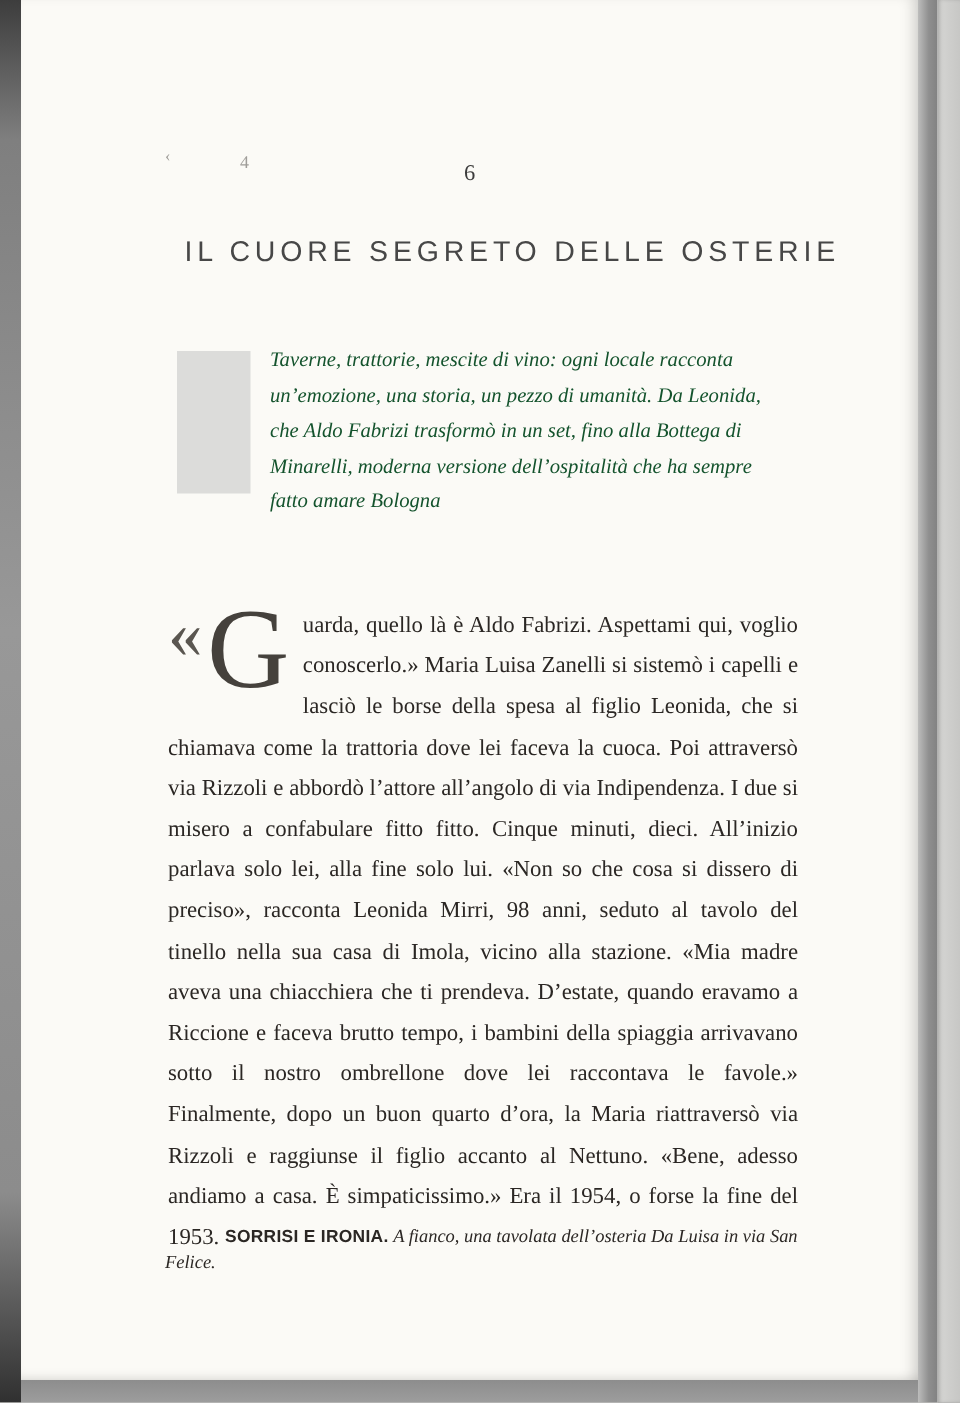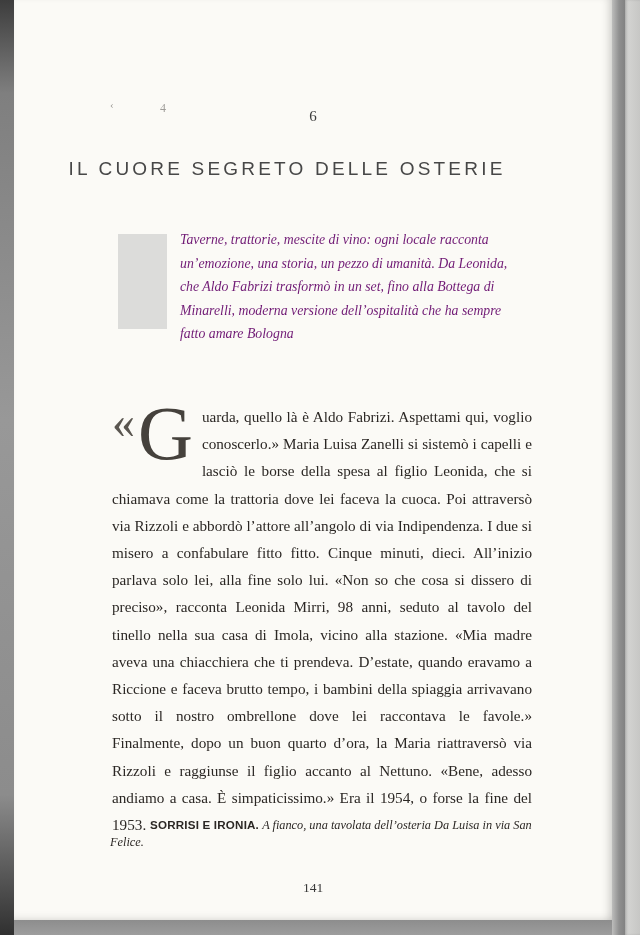--- a/index.html
+++ b/index.html
@@ -44,37 +44,37 @@
   .mark { position: absolute; color: #6f6c68; opacity: 0.65; font-size: 11px; }
   .mark-1 { left: 96px; top: 98px; }
   .mark-2 { left: 146px; top: 101px; font-size: 12px; }
 
   .chapter-number {
     position: absolute; left: 0; top: 108px; width: 598px;
     text-align: center; font-size: 15px; color: #3c3c3c;
   }
   .title {
     position: absolute; left: 0; top: 158px; width: 546px;
-    text-align: center;
+    text-align: right;
     font-family: "Liberation Sans", sans-serif;
     font-weight: 400;
     font-size: 19px;
     letter-spacing: 3.2px;
     color: #474747;
   }
   .epigraph-square {
     position: absolute; left: 104px; top: 234px; width: 49px; height: 95px;
     background: #dcdcda;
   }
   .epigraph {
     position: absolute; left: 166px; top: 228px; width: 342px;
     font-style: italic;
     font-size: 13.8px;
     line-height: 23.6px;
-    color: #701a75;
+    color: #14532d;
   }
   .body-block {
     position: absolute; left: 98px; top: 403px; width: 420px;
     font-size: 15.2px;
     line-height: 27.2px;
     text-align: justify;
     color: #2b2724;
   }
   .dropcap {
     float: left;
@@ -134,21 +134,20 @@
 
     <p class="epigraph">Taverne, trattorie, mescite di vino: ogni locale racconta un’emozione, una storia, un pezzo di umanità. Da Leonida, che Aldo Fabrizi trasformò in un set, fino alla Bottega di Minarelli, moderna versione dell’ospitalità che ha sempre fatto amare Bologna</p>
 
     <div class="body-block" lang="it"><span class="dropcap">
           <span class="dc-quote">«</span>
           <span class="dc-letter">G</span>
         </span><span class="body-run">uarda, quello là è Aldo Fabrizi. Aspettami qui, voglio conoscerlo.» Maria Luisa Zanelli si sistemò i capelli e lasciò le borse della spesa al figlio Leonida, che si chiamava come la trattoria dove lei faceva la cuoca. Poi attraversò via Rizzoli e abbordò l’attore all’angolo di via Indipendenza. I due si misero a confabulare fitto fitto. Cinque minuti, dieci. All’inizio parlava solo lei, alla fine solo lui. «Non so che cosa si dissero di preciso», racconta Leonida Mirri, 98 anni, seduto al tavolo del tinello nella sua casa di Imola, vicino alla stazione. «Mia madre aveva una chiacchiera che ti prendeva. D’estate, quando eravamo a Riccione e faceva brutto tempo, i bambini della spiaggia arrivavano sotto il nostro ombrellone dove lei raccontava le favole.» Finalmente, dopo un buon quarto d’ora, la Maria riattraversò via Rizzoli e raggiunse il figlio accanto al Nettuno. «Bene, adesso andiamo a casa. È simpaticissimo.» Era il 1954, o forse la fine del 1953.</span></div>
 
     <p class="caption"><strong class="caption-label">SORRISI E IRONIA.</strong> <em class="caption-text">A fianco, una tavolata dell’osteria Da Luisa in via San Felice.</em></p>
 
-    <div class="folio">141</div>
 
   </div>
 
   <div class="right-gap"></div>
   <div class="next-page"></div>
   <div class="bottom-strip"></div>
 
 </div>
 
 </body></html>

